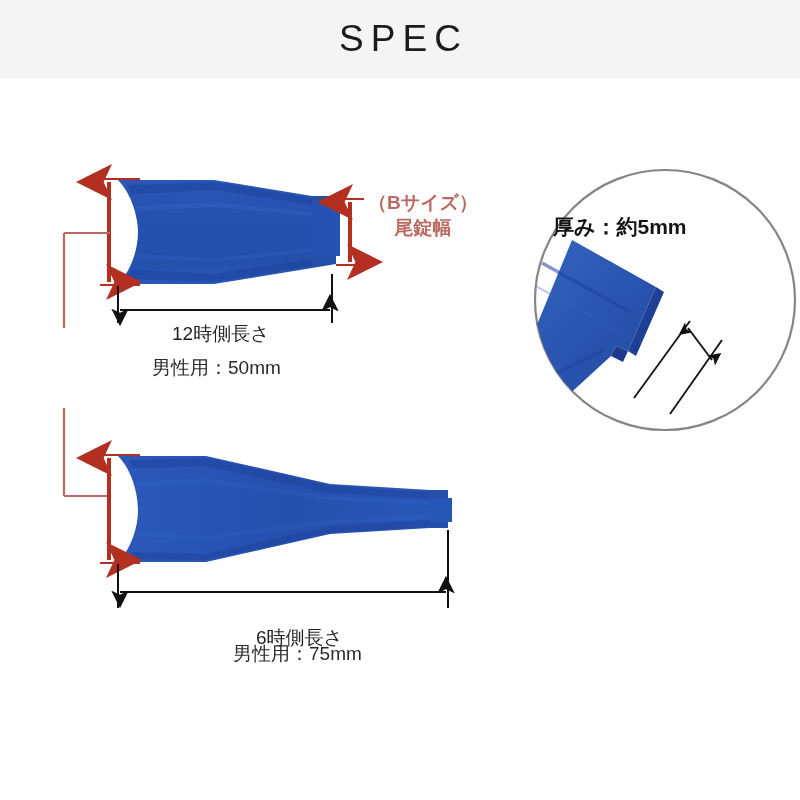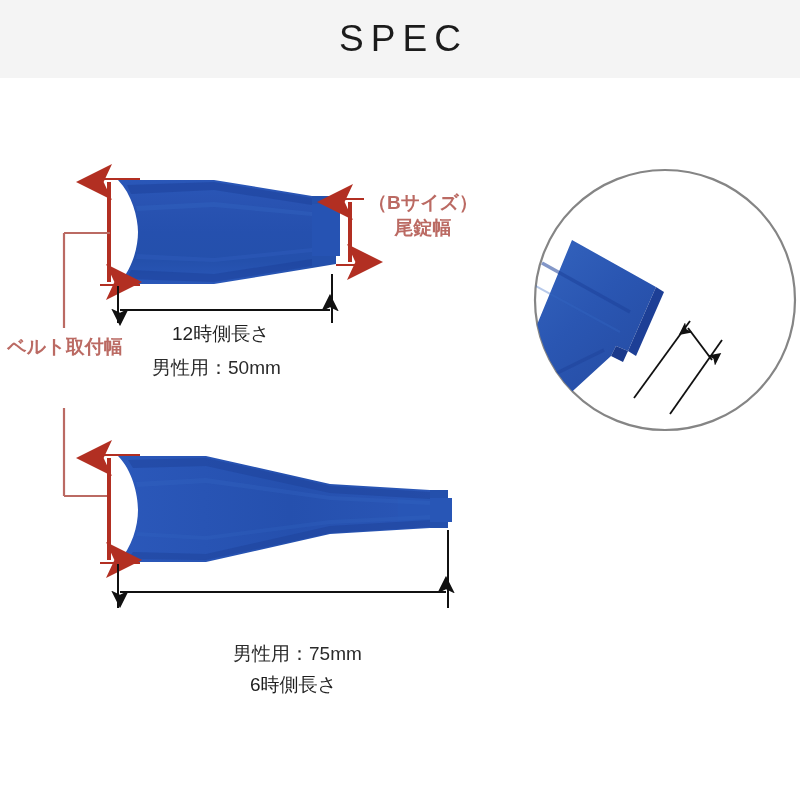--- a/index.html
+++ b/index.html
@@ -71,21 +71,21 @@
     color: #141414;
     font-size: 21px;
     font-weight: 700;
     letter-spacing: 0px;
   }
 
   #lbl-buckle   { left: 368px; top: 190px; }
   #lbl-belt     { left: 2px;   top: 334px; width: 126px; }
   #lbl-12-title { left: 172px; top: 321px; }
   #lbl-12-val   { left: 152px; top: 355px; }
-  #lbl-6-title  { left: 250px; top: 625px; margin-top: 47px; }
+  #lbl-6-title  { left: 256px; top: 625px; }
   #lbl-6-val    { left: 233px; top: 641px; }
   #lbl-thickness{ left: 553px; top: 213px; }
 </style>
 </head>
 <body>
 
 <div id="page">
 
   <div class="header-band"></div>
   <div class="header-title">SPEC</div>
@@ -248,25 +248,25 @@
       </g>
     </svg>
   </div>
 
   <div class="lbl lbl-rose" id="lbl-buckle">
     <div>（Bサイズ）</div>
     <div>尾錠幅</div>
   </div>
 
   <div class="lbl lbl-rose" id="lbl-belt">
-    <div>ベルト取付幅</div>
   </div>
 
   <div class="lbl lbl-dark-bold" id="lbl-12-title">12時側長さ</div>
 
   <div class="lbl lbl-dark" id="lbl-12-val">男性用：50mm</div>
 
   <div class="lbl lbl-dark-bold" id="lbl-6-title">6時側長さ</div>
 
   <div class="lbl lbl-dark" id="lbl-6-val">男性用：75mm</div>
 
+  <div class="lbl lbl-thick" id="lbl-thickness">厚み：約5mm</div>
 
 </div>
 
 </body></html>

